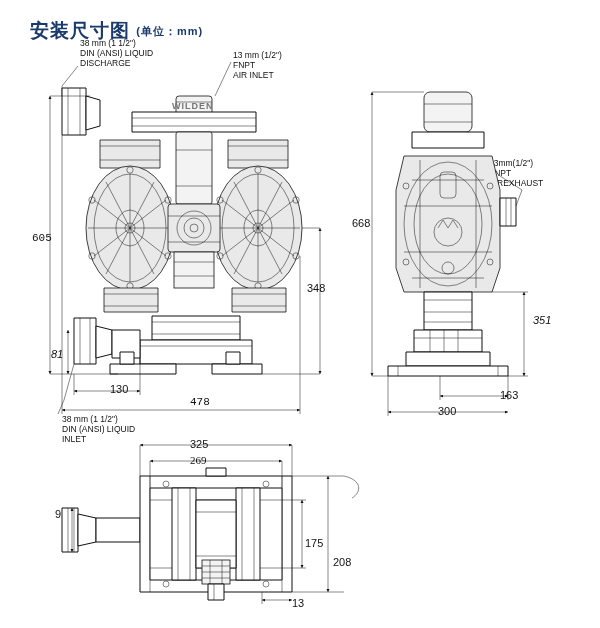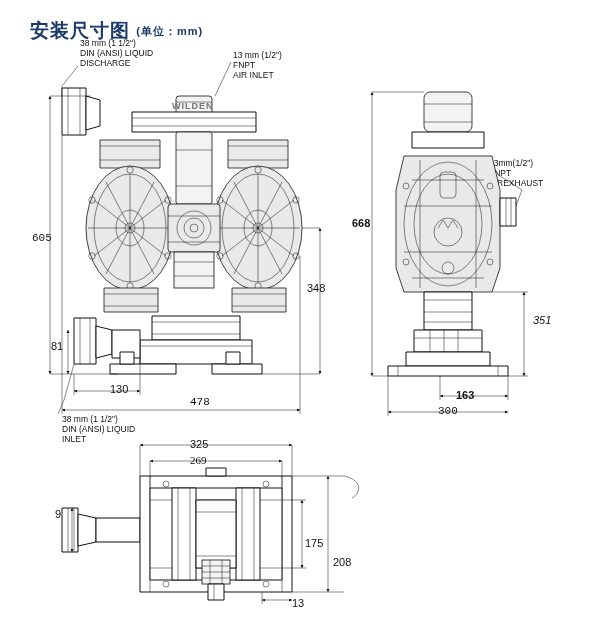--- a/index.html
+++ b/index.html
@@ -31,28 +31,28 @@
 AIR INLET</div>
 <div class="lbl" style="left:489px;top:158px;">13mm(1/2")
 FNPT
 AIREXHAUST</div>
 <div class="lbl" style="left:62px;top:414px;">38 mm (1 1/2")
 DIN (ANSI) LIQUID
 INLET</div>
 
 <div class="dim" style="left:32px;top:232px;font-family:Liberation Mono, monospace;">605</div>
 <div class="dim" style="left:307px;top:282px;">348</div>
-<div class="dim" style="left:51px;top:340px;">81</div>
+<div class="dim" style="left:51px;top:348px;font-style:italic;">81</div>
 <div class="dim" style="left:110px;top:383px;">130</div>
 <div class="dim" style="left:190px;top:396px;font-family:Liberation Mono, monospace;">478</div>
 
-<div class="dim" style="left:352px;top:217px;font-weight:bold;">668</div>
+<div class="dim" style="left:352px;top:217px;">668</div>
 <div class="dim" style="left:533px;top:314px;font-style:italic;">351</div>
-<div class="dim" style="left:456px;top:389px;font-weight:bold;">163</div>
-<div class="dim" style="left:438px;top:405px;font-family:Liberation Mono, monospace;">300</div>
+<div class="dim" style="left:500px;top:389px;">163</div>
+<div class="dim" style="left:438px;top:405px;">300</div>
 
 <div class="dim" style="left:190px;top:438px;">325</div>
 <div class="dim" style="left:190px;top:454px;font-family:Liberation Serif, serif;">269</div>
 <div class="dim" style="left:55px;top:508px;">91</div>
 <div class="dim" style="left:333px;top:514px;margin-top:42px;">208</div>
 <div class="dim" style="left:305px;top:537px;">175</div>
 <div class="dim" style="left:264px;top:597px;margin-left:28px;">13</div>
 
 <svg class="overlay" viewBox="0 0 600 628">
   <defs>

